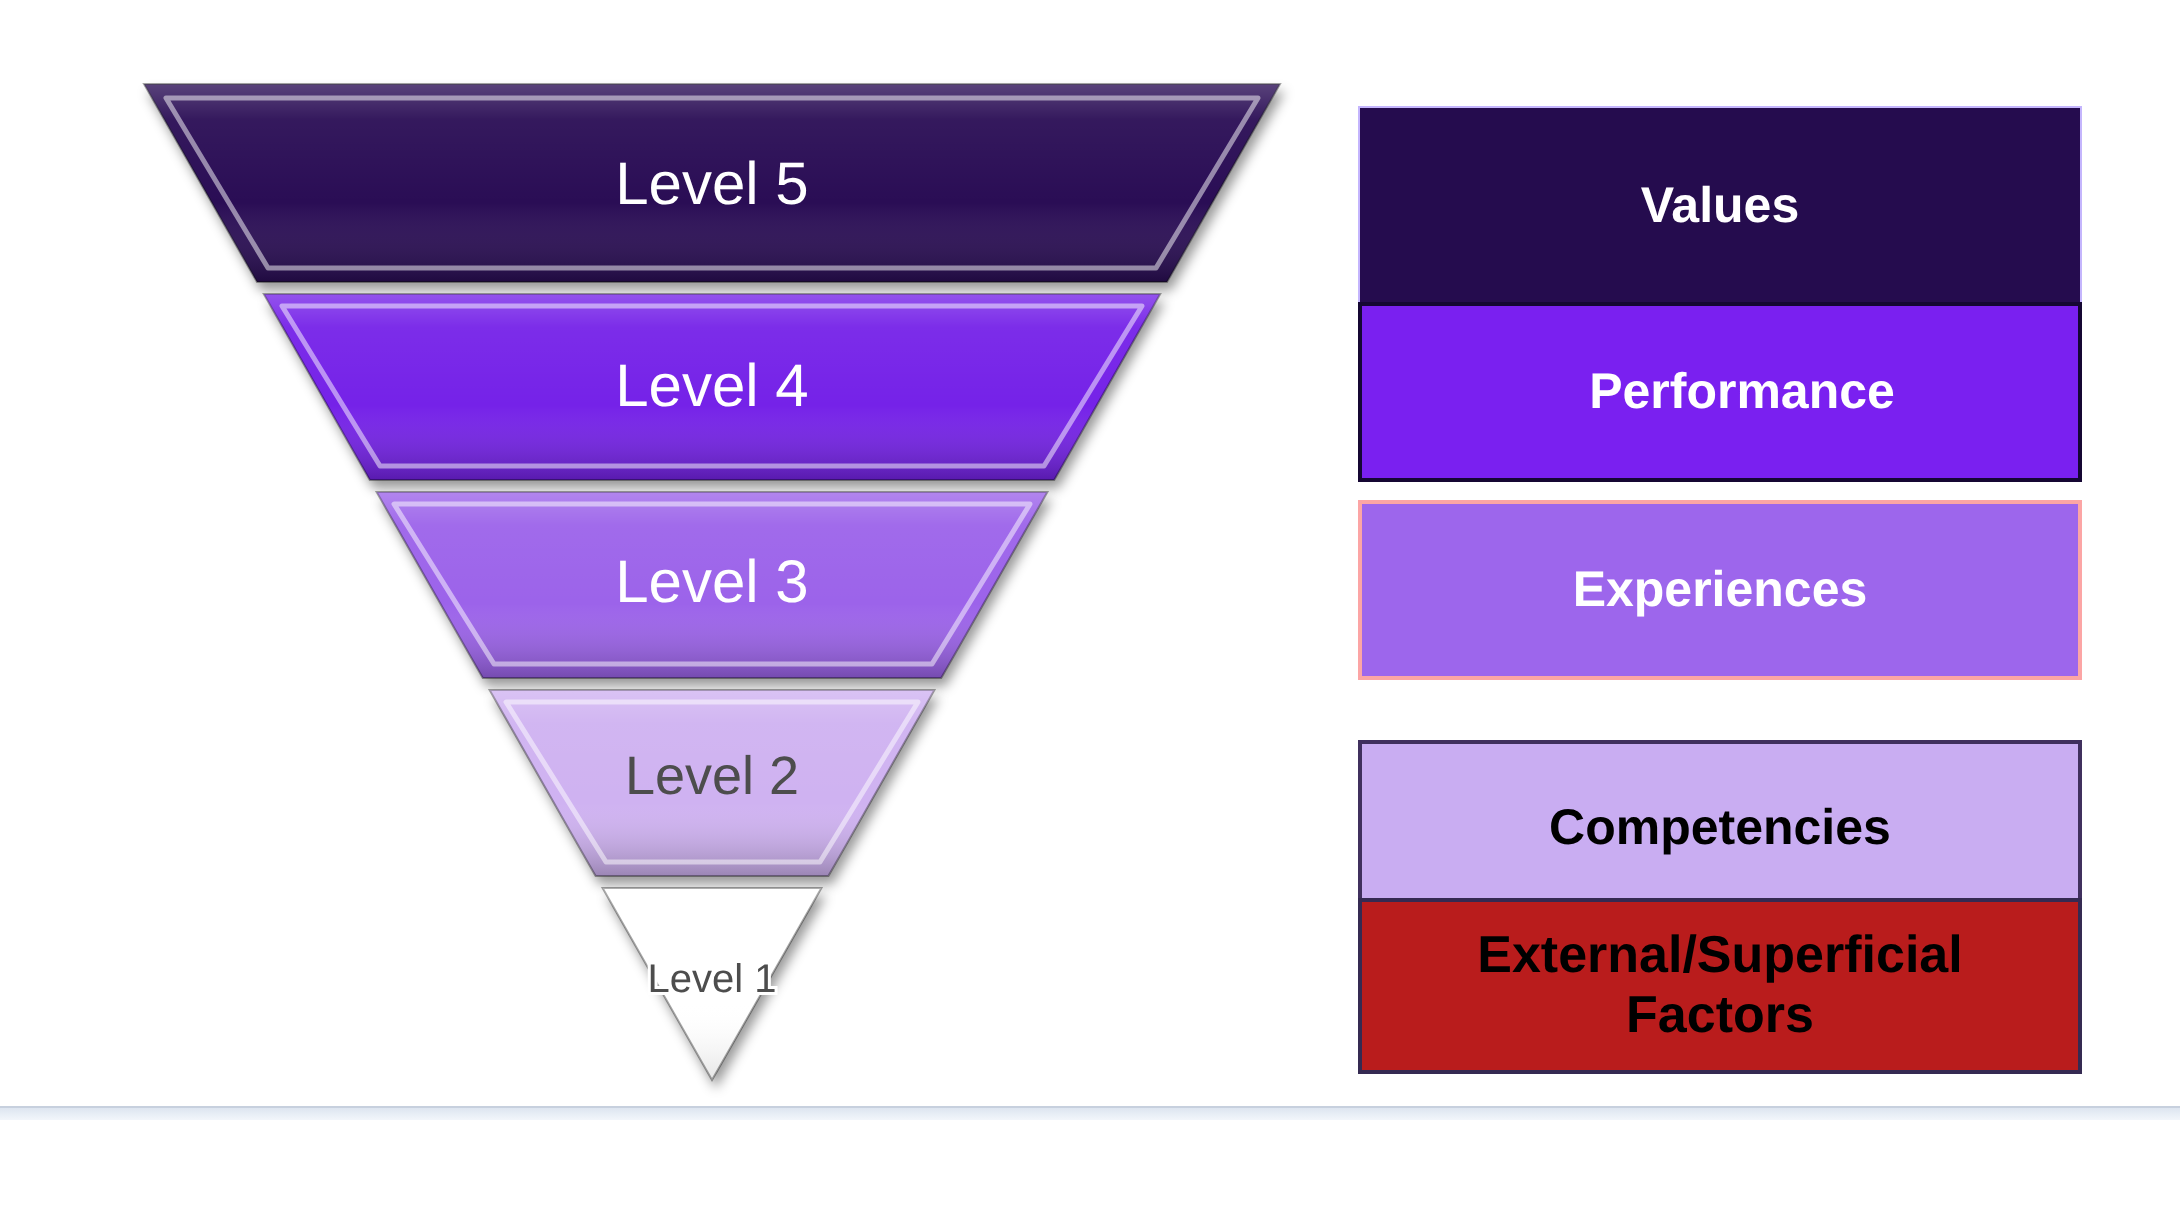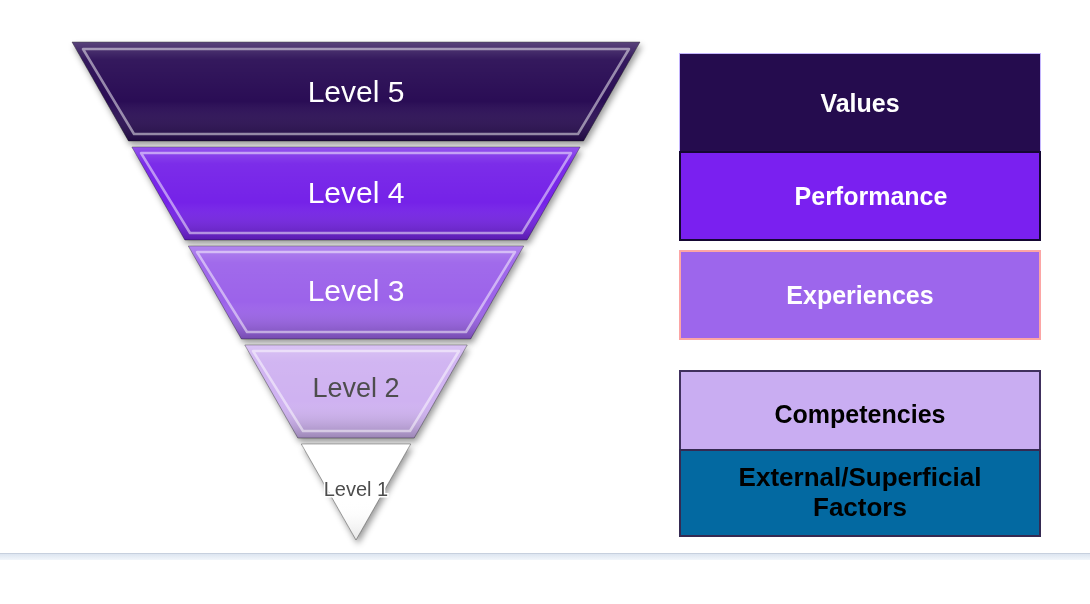--- a/index.html
+++ b/index.html
@@ -99,21 +99,21 @@
       <polygon points="301.3,444 410.7,444 356,540" fill="url(#gloss)" opacity="0.4"></polygon>
       <text class="seg-label small" x="356" y="496" fill="#4d4d4d">Level 1</text>
     </g>
   </svg>
 
   <div class="legend">
     <div class="legend-box lb-1" style="background-color: rgb(37, 12, 78); color: rgb(255, 255, 255);">Values</div>
     <div class="legend-box lb-2" style="background-color: rgb(122, 32, 240); color: rgb(255, 255, 255);">Performance</div>
     <div class="legend-box lb-3" style="background-color: rgb(157, 102, 236); color: rgb(255, 255, 255);">Experiences</div>
     <div class="legend-box lb-4" style="background-color: rgb(201, 173, 242); color: rgb(0, 0, 0);">Competencies</div>
-    <div class="legend-box lb-5" style="background-color: #0369a1; color: rgb(0, 0, 0);">External/Superficial Factors</div>
+    <div class="legend-box lb-5" style="background-color: #b91c1c; color: rgb(0, 0, 0);">External/Superficial Factors</div>
   </div>
 
 
   <div class="copyright">© 2010-2024 Constellation Research, Inc. All rights reserved.</div>
 
   <div class="bottom-strip"></div>
 
 </div>
 
 </body></html>

